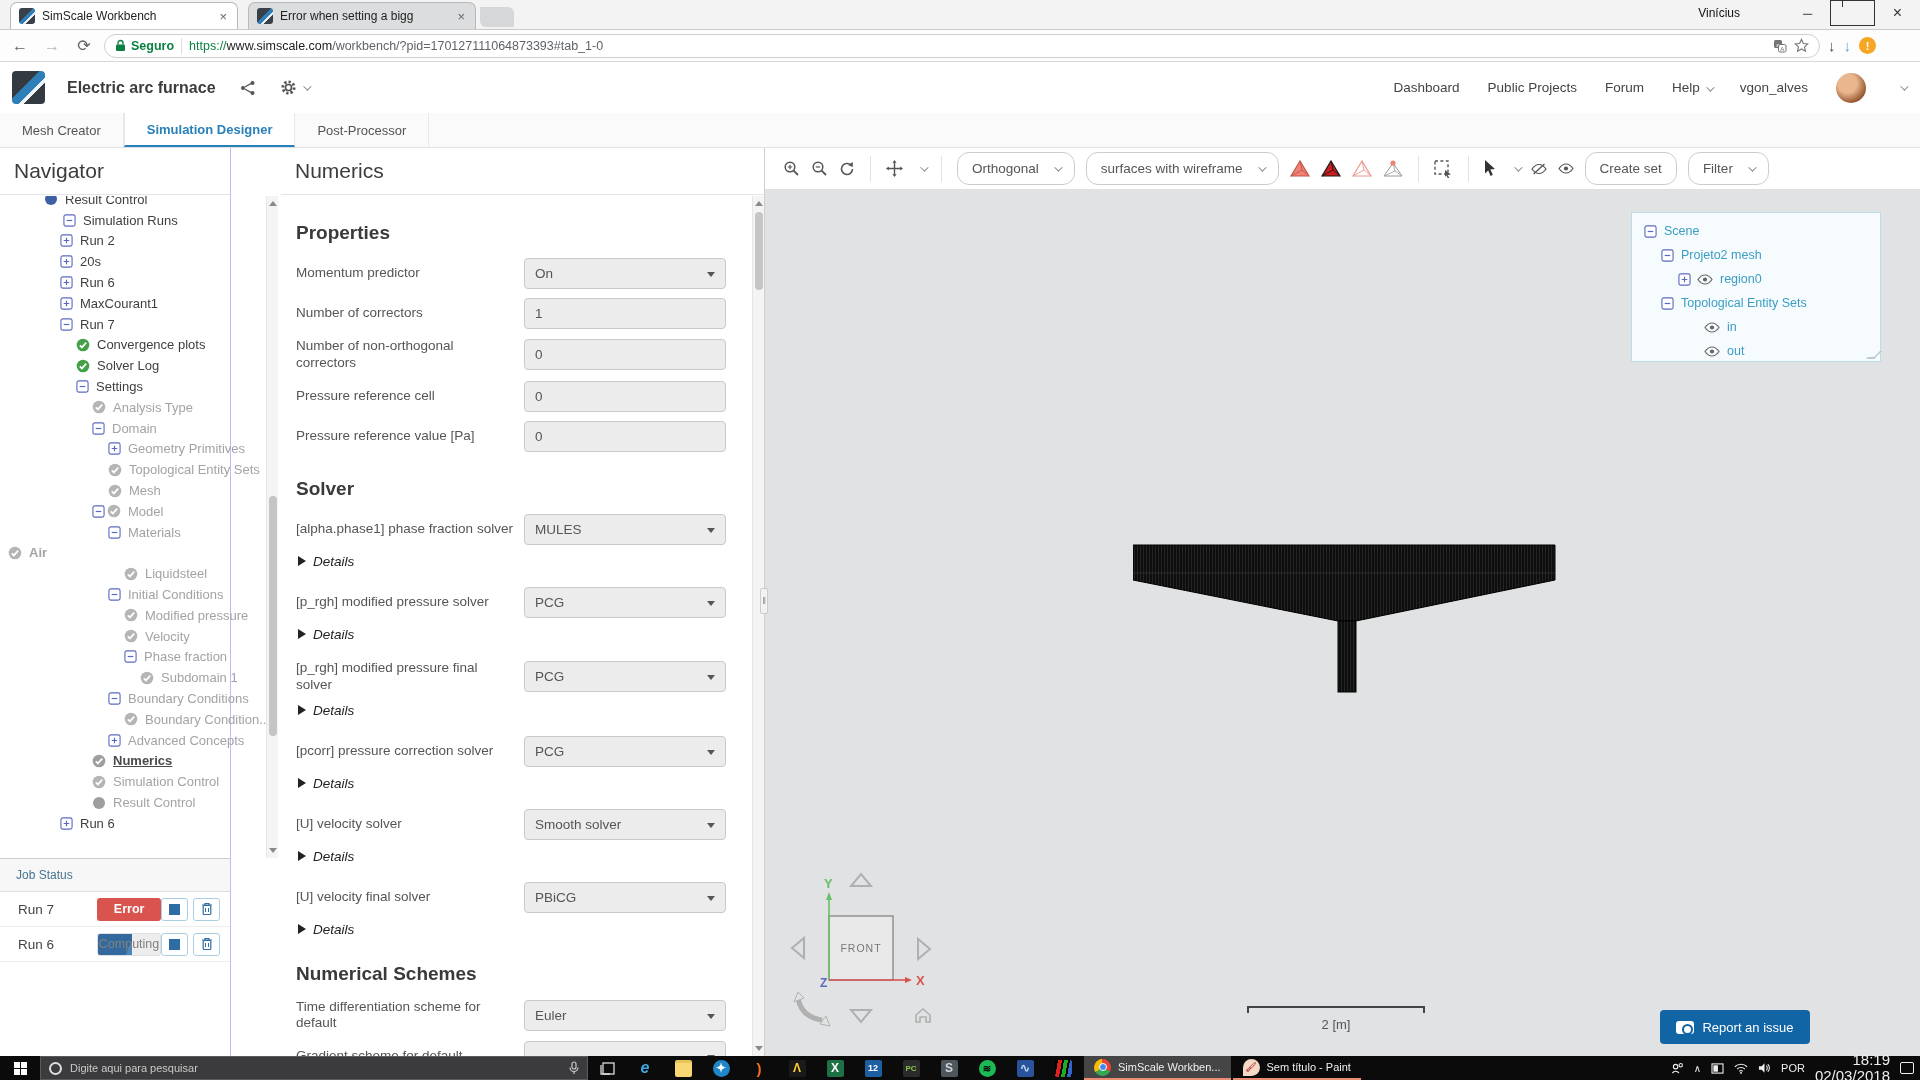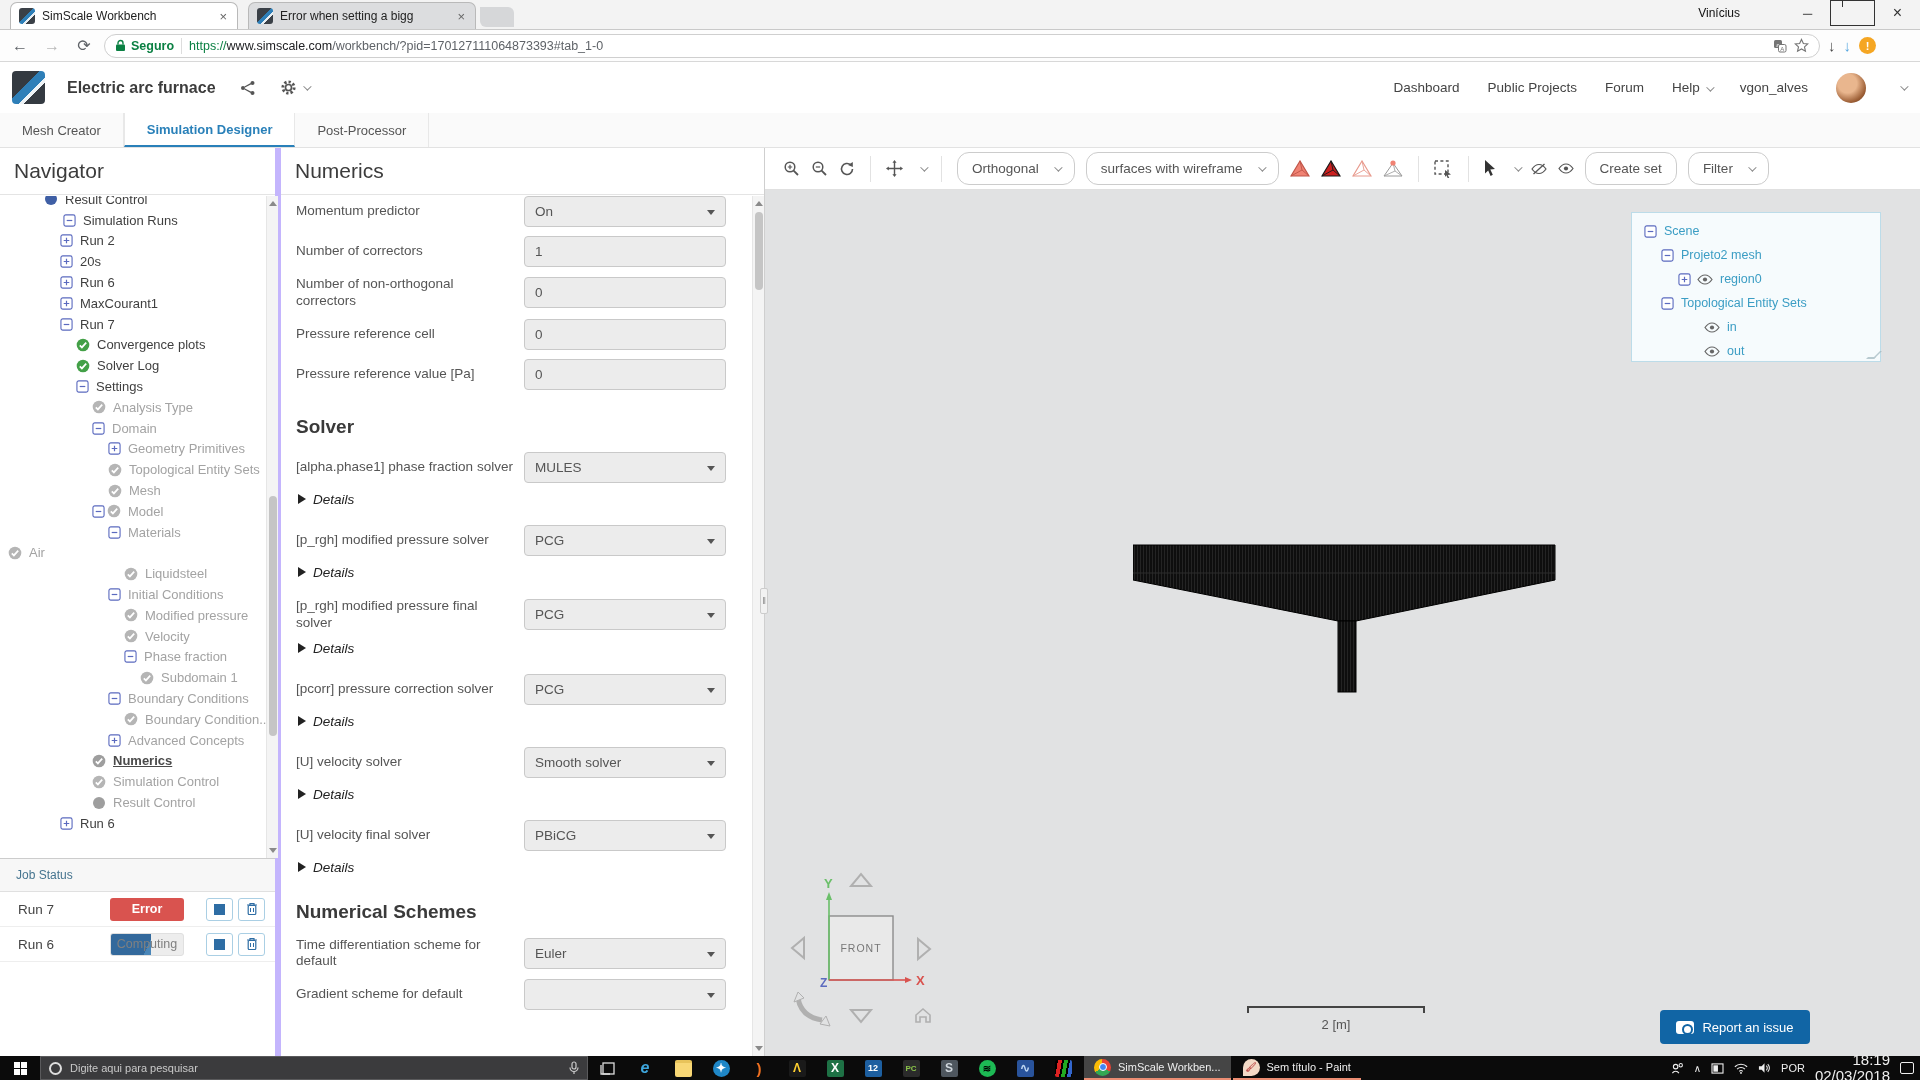--- a/index.html
+++ b/index.html
@@ -41,21 +41,21 @@
   .chev{display:inline-block;width:6px;height:6px;border-right:1.5px solid #888;border-bottom:1.5px solid #888;transform:rotate(45deg) translateY(-2px);margin-left:6px;}
   .hnav{margin-left:auto;display:flex;align-items:center;gap:28px;font-size:13.5px;color:#444;margin-right:14px;}
   .hnav .lnk{white-space:nowrap;}
   .avatar{width:30px;height:30px;border-radius:50%;background:radial-gradient(circle at 38% 35%,#e9b68e 0 35%,#9c5e35 70%,#5e3318);}
   
   .wbtabs{position:absolute;left:0;top:113px;width:100%;height:35px;background:#fafafa;border-bottom:1px solid #e2e2e2;display:flex;font-size:13px;color:#555;}
   .wtab{padding:0 22px;display:flex;align-items:center;border-right:1px solid #e8e8e8;}
   .wtab.active{background:#fff;color:#2980b9;border-bottom:2px solid #2980b9;font-weight:bold;border-left:1px solid #e8e8e8;}
   
   .content{position:absolute;left:0;top:148px;width:100%;height:908px;background:#fff;}
-  .navpanel{position:absolute;left:0;top:0;width:281px;height:100%;border-right:6px solid #c4b5fd;background:#fff;}
+  .navpanel{position:absolute;left:0;top:0;width:231px;height:100%;border-right:1px solid #c4b5fd;background:#fff;}
   .paneltitle{font-size:21px;color:#3c3c3c;padding:11px 0 0 14px;height:47px;border-bottom:1px solid #e4e4e4;}
   .tree{position:absolute;left:8px;top:48px;width:266px;height:660px;overflow:hidden;padding-top:0;}
   .nrow{height:20.8px;display:flex;align-items:center;font-size:13px;color:#3f3f3f;white-space:nowrap;}
   .nrow.dim{color:#a3a3a3;}
   .nrow.sel .lbl{font-weight:bold;color:#4a4a4a;text-decoration:underline;}
   .nrow .lbl{margin-left:5px;}
   .nicon{display:flex;align-items:center;margin-right:2px;}
   .vscroll{position:absolute;width:12px;background:#f4f4f4;border-left:1px solid #e6e6e6;}
   .vthumb{position:absolute;left:1.5px;width:8px;background:#c5c5c5;border-radius:4px;}
   .sarrow{position:absolute;left:2px;width:0;height:0;border-left:4px solid transparent;border-right:4px solid transparent;}
@@ -374,21 +374,21 @@
           </div>
           <div class="nrow dim" style="padding-left: 100px;">
             <span class="nicon">
               <svg width="13" height="13" viewBox="0 0 14 14">
                 <rect x="1" y="1" width="12" height="12" rx="2" fill="#fff" stroke="#5b6abf" stroke-width="1.2"></rect>
                 <path d="M4 7h6" stroke="#5b6abf" stroke-width="1.3"></path>
               </svg>
             </span>
             <span class="lbl">Materials</span>
           </div>
-          <div class="nrow dim" style="">
+          <div class="nrow dim" style=" font-weight: bold;">
             <span class="nicon">
               <svg width="14" height="14" viewBox="0 0 14 14">
                 <circle cx="7" cy="7" r="6.3" fill="#b5b5b5"></circle>
                 <path d="M3.8 7.3l2.1 2.1 4.3-4.8" stroke="#fff" stroke-width="1.7" fill="none"></path>
               </svg>
             </span>
             <span class="lbl">Air</span>
           </div>
           <div class="nrow dim" style="padding-left: 116px;">
             <span class="nicon">
@@ -552,20 +552,21 @@
                 </span>
               </span>
             </div>
           </div>
       </div>
     </div>
 
     <div class="setpanel">
       <div class="paneltitle">Numerics</div>
       <div class="spbody" id="spBody">
+          <div class="sph">Properties</div>
           <div class="frow">
             <div class="flabel">Momentum predictor</div>
             <div class="fctl select">On</div>
           </div>
           <div class="frow">
             <div class="flabel">Number of correctors</div>
             <div class="fctl">1</div>
           </div>
           <div class="frow">
             <div class="flabel">Number of non-orthogonal correctors</div>

